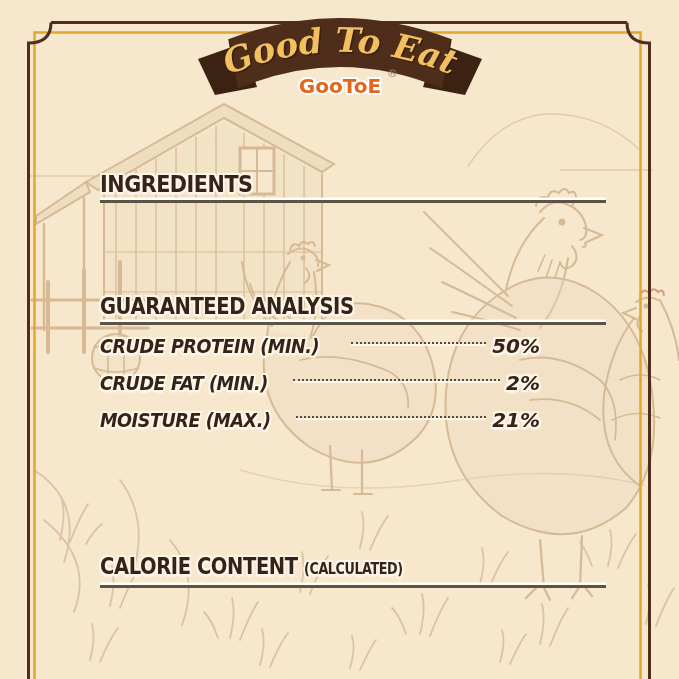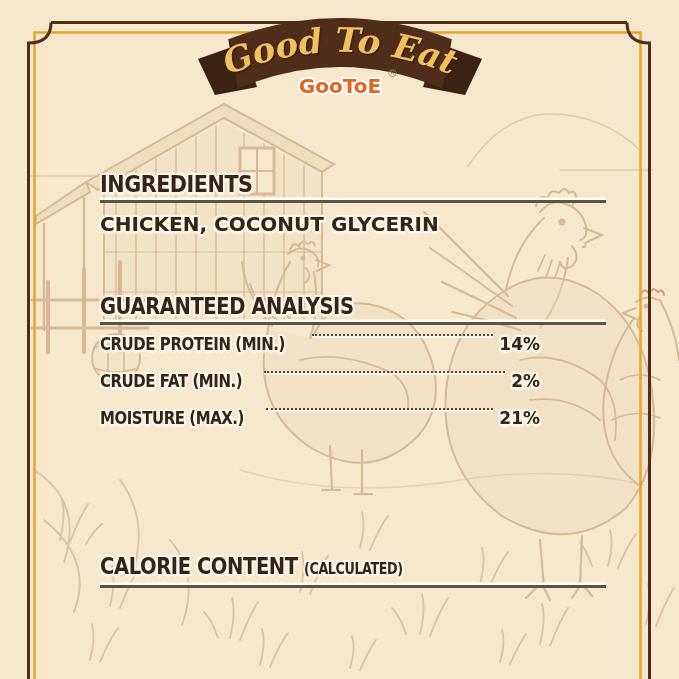--- a/index.html
+++ b/index.html
@@ -15,21 +15,21 @@
      -2px 0 0 #fdf6e8, 2px 0 0 #fdf6e8, 0 -2px 0 #fdf6e8, 0 2px 0 #fdf6e8,
      0 3px 2px rgba(255,250,238,.9);}
   .heading{font-size:23px;font-weight:bold;line-height:24px;white-space:nowrap;}
   .condense{display:inline-block;transform:scaleX(.85);transform-origin:0 50%;letter-spacing:-.5px;}
   .condense-mid{display:inline-block;transform:scaleX(.9);transform-origin:0 50%;letter-spacing:-.5px;}
   .rule{height:2.5px;background:#5c5347;box-shadow:0 -2.5px 0 #fffdf4;margin-top:4px;width:506px;}
   .value-line{font-size:20px;font-weight:bold;line-height:24px;margin-top:9px;white-space:nowrap;}
   .qualifier{font-size:15px;font-weight:bold;letter-spacing:-.5px;}
 
   .rows{width:440px;margin-top:9px;}
-  .arow{display:flex;align-items:flex-start;height:24px;margin-bottom:13px;font-size:17px;font-weight:bold;white-space:nowrap;}
+  .arow{display:flex;align-items:center;height:24px;margin-bottom:13px;font-size:20px;font-weight:bold;white-space:nowrap;font-style:italic;}
   .arow-label{display:inline-block;transform:scaleX(.88);transform-origin:0 100%;letter-spacing:-.5px;}
   .leader{flex:1;border-bottom:2.5px dotted #55453a;margin:0 6px 5px 2px;box-shadow:0 2px 0 rgba(255,250,238,.85);min-width:20px;}
   .arow-value{flex:0 0 auto;}
 </style>
 </head>
 <body>
 
 <div id="label">
 
   <svg class="layer" width="679" height="679" viewBox="0 0 679 679" aria-hidden="true">
@@ -141,33 +141,32 @@
     </text>
     <text x="155" y="88" text-anchor="middle" font-size="20" font-weight="bold" font-family="DejaVu Sans, sans-serif" fill="#e2661b" stroke="#ffffff" stroke-width="4" paint-order="stroke">GooToE</text>
     <text x="202" y="72" font-size="11" fill="#8a7a66" font-family="DejaVu Sans, sans-serif">®</text>
   </svg>
 
   <div class="section" style="top:172px;">
     <div class="heading outlined">
       <span class="condense-mid">INGREDIENTS</span>
     </div>
     <div class="rule"></div>
-    <div class="value-line outlined">CHICKEN, COCONUT GLYCERIN</div>
   </div>
 
   <div class="section" style="top:294px;">
     <div class="heading outlined">
       <span class="condense">GUARANTEED ANALYSIS</span>
     </div>
     <div class="rule"></div>
     <div class="rows">
       <div class="arow outlined">
         <span class="arow-label">CRUDE PROTEIN (MIN.)</span>
         <span class="leader"></span>
-        <span class="arow-value">14%</span>
+        <span class="arow-value">50%</span>
       </div>
       <div class="arow outlined">
         <span class="arow-label">CRUDE FAT (MIN.)</span>
         <span class="leader"></span>
         <span class="arow-value">2%</span>
       </div>
       <div class="arow outlined">
         <span class="arow-label">MOISTURE (MAX.)</span>
         <span class="leader"></span>
         <span class="arow-value">21%</span>

